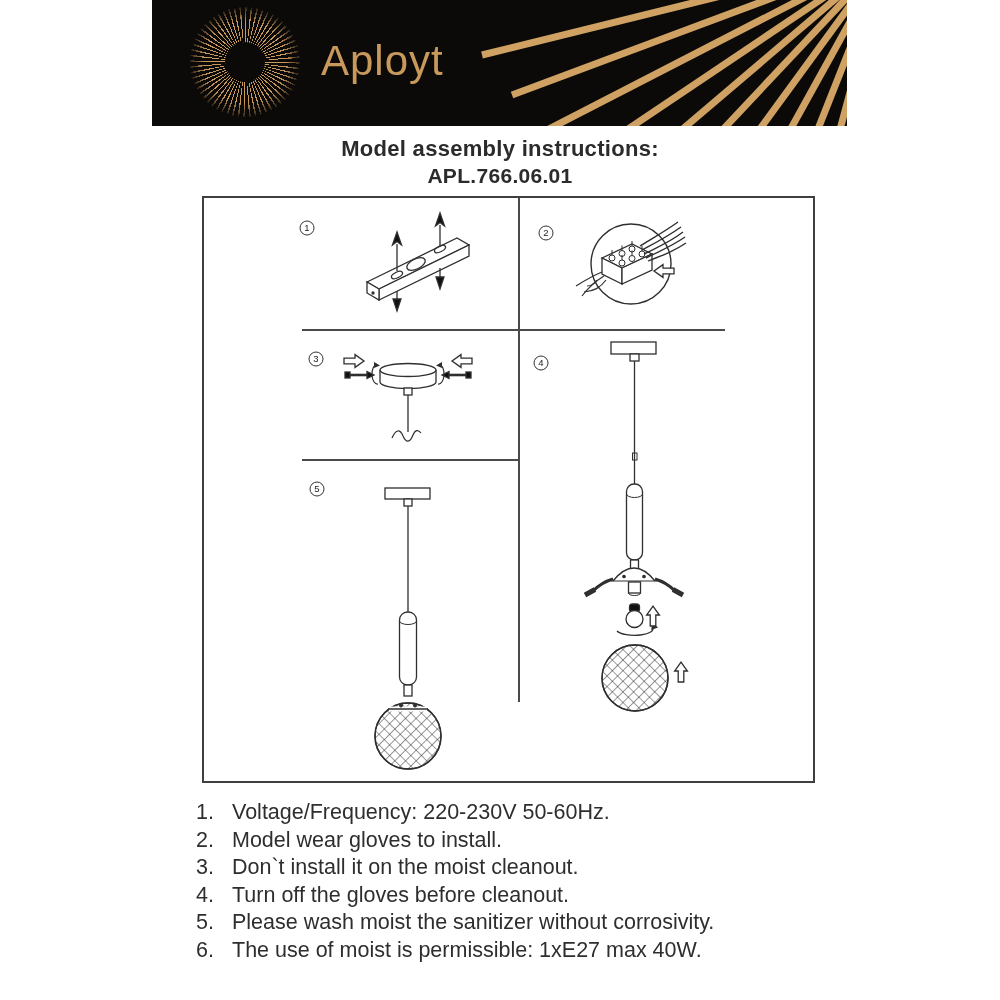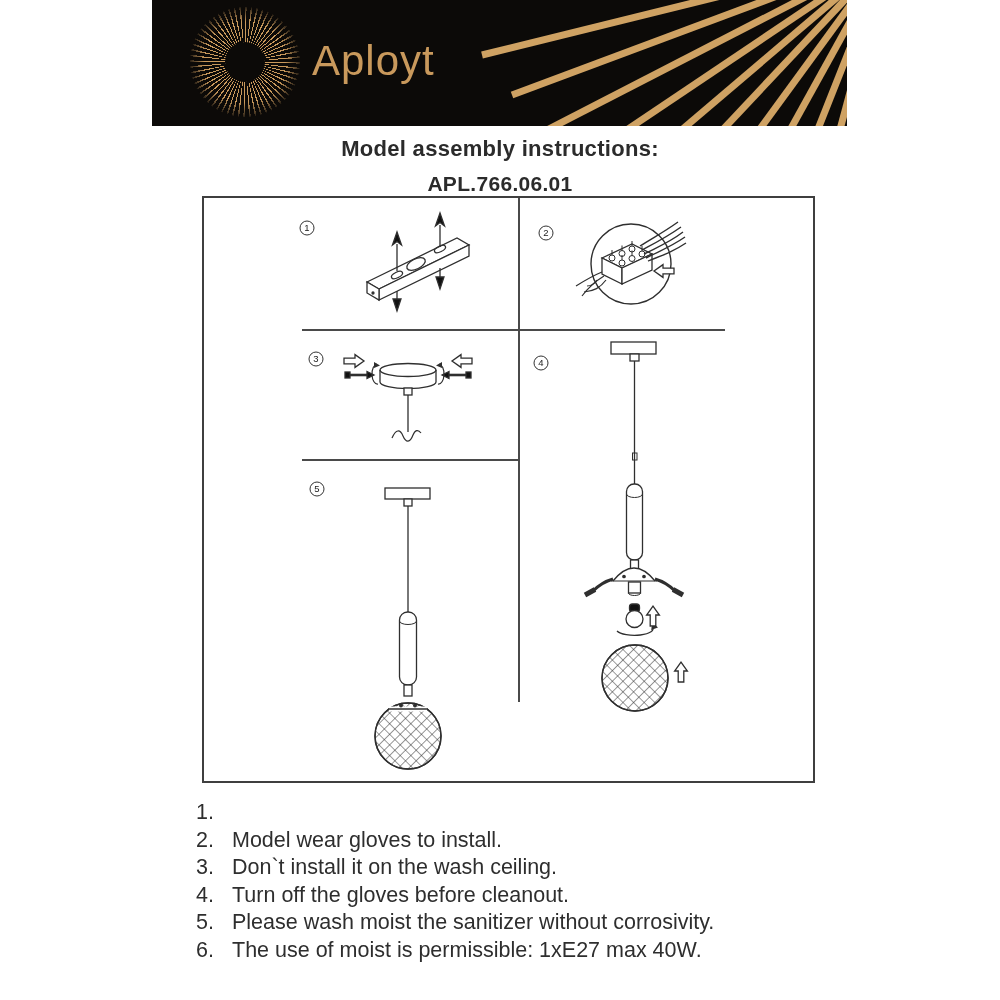--- a/index.html
+++ b/index.html
@@ -13,28 +13,28 @@
         font-family:"Liberation Sans",sans-serif;color:var(--text);}
   
   .banner{position:absolute;left:152px;top:0;width:695px;height:126px;
           background:var(--banner-bg);overflow:hidden;}
   .sunburst{position:absolute;left:38px;top:7px;width:110px;height:110px;border-radius:50%;
     background:
       radial-gradient(circle at 50% 50%, rgba(12,10,8,0) 0 52%, #0c0a08 74%),
       repeating-conic-gradient(from 0deg, var(--gold) 0deg 1.7deg, rgba(12,10,8,0) 1.7deg 6deg);}
   .sunburst::after{content:"";position:absolute;left:50%;top:50%;width:40px;height:40px;
       transform:translate(-50%,-50%);background:#0c0a08;border-radius:50%;}
-  .brand{position:absolute;left:160px;top:50%;transform:translateY(-54%);
+  .brand{position:absolute;left:169px;top:50%;transform:translateY(-54%);
       color:var(--gold);font-size:42px;font-weight:400;letter-spacing:1px;}
   .rays{position:absolute;right:0;top:0;}
   
   .title{position:absolute;left:0;top:136px;width:1000px;text-align:center;
       font-size:22px;font-weight:600;letter-spacing:.3px;color:#2b2b2b;}
   .model{position:absolute;left:0;top:164px;width:1000px;text-align:center;
-      font-size:21px;font-weight:600;letter-spacing:.3px;color:#2b2b2b;margin-top:8px;}
+      font-size:21px;font-weight:600;letter-spacing:.3px;color:#2b2b2b;}
   
   .panel{position:absolute;left:202px;top:196px;width:613px;height:587px;
       box-sizing:border-box;border:2px solid #3f3f3f;background:#fff;}
   .panel svg{position:absolute;left:0;top:0;}
   .stepnum{position:absolute;width:15px;height:15px;border:1.4px solid #333;border-radius:50%;
       box-sizing:border-box;font-size:9.5px;line-height:12px;text-align:center;color:#222;
       transform:translate(-50%,-50%);background:#fff;}
   
   .instructions{position:absolute;left:196px;top:799px;margin:0;padding:0;list-style:none;
       font-size:21.5px;line-height:27.6px;color:var(--text);}
@@ -226,28 +226,29 @@
     <span class="stepnum" style="left:103px;top:30px">1</span>
     <span class="stepnum" style="left:342px;top:35px">2</span>
     <span class="stepnum" style="left:112px;top:161px">3</span>
     <span class="stepnum" style="left:337px;top:165px">4</span>
     <span class="stepnum" style="left:113px;top:291px">5</span>
   </section>
 
   <ol class="instructions">
     <li>
       <span class="num">1.</span>
+      <span class="txt">Voltage/Frequency: 220-230V 50-60Hz.</span>
     </li>
     <li>
       <span class="num">2.</span>
       <span class="txt">Model wear gloves to install.</span>
     </li>
     <li>
       <span class="num">3.</span>
-      <span class="txt">Don`t install it on the wash ceiling.</span>
+      <span class="txt">Don`t install it on the moist cleanout.</span>
     </li>
     <li>
       <span class="num">4.</span>
       <span class="txt">Turn off the gloves before cleanout.</span>
     </li>
     <li>
       <span class="num">5.</span>
       <span class="txt">Please wash moist the sanitizer without corrosivity.</span>
     </li>
     <li>

